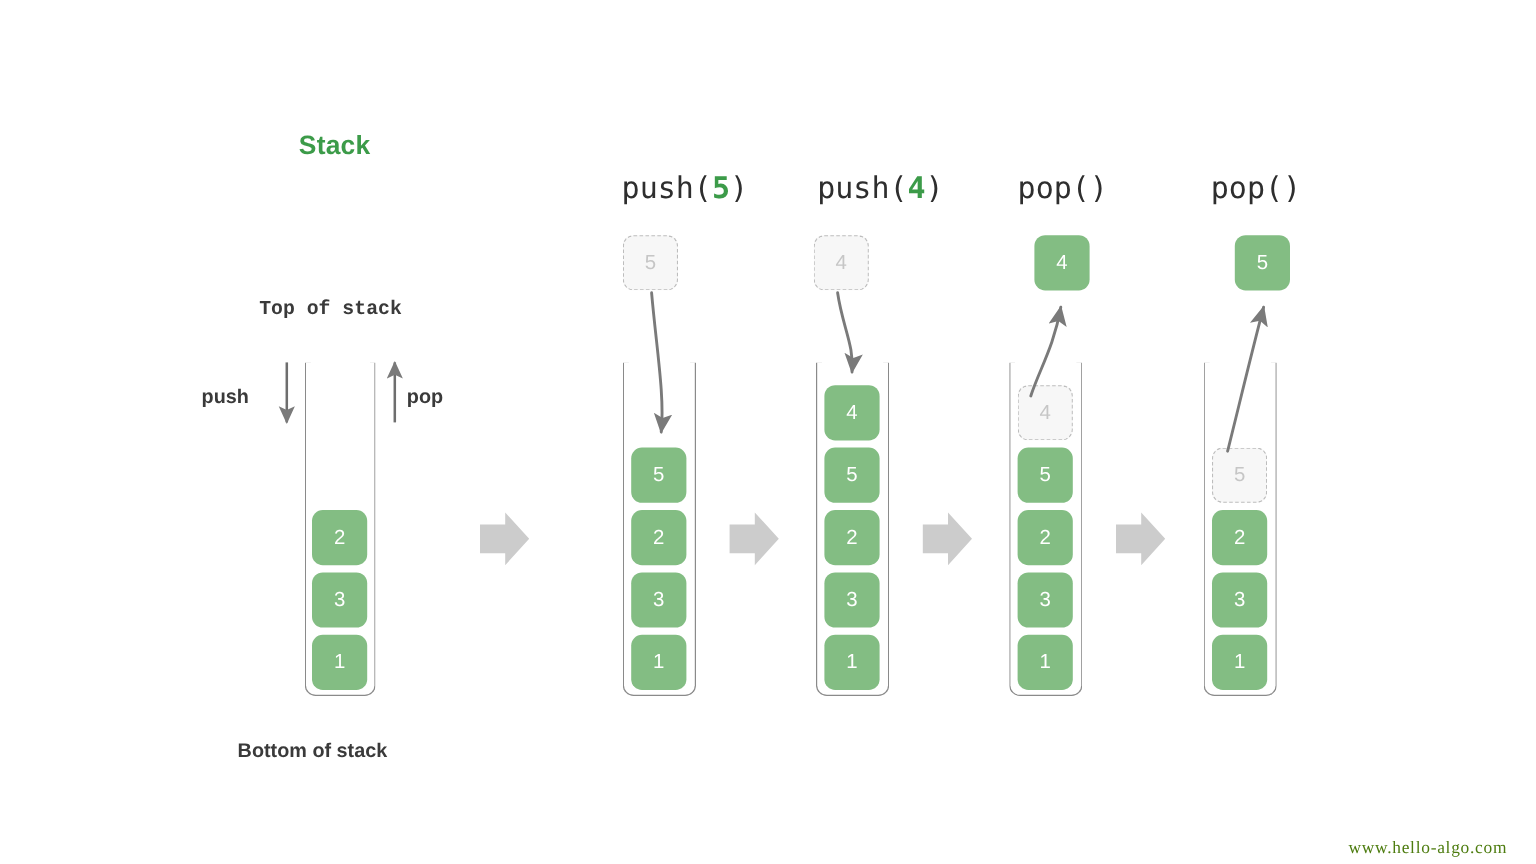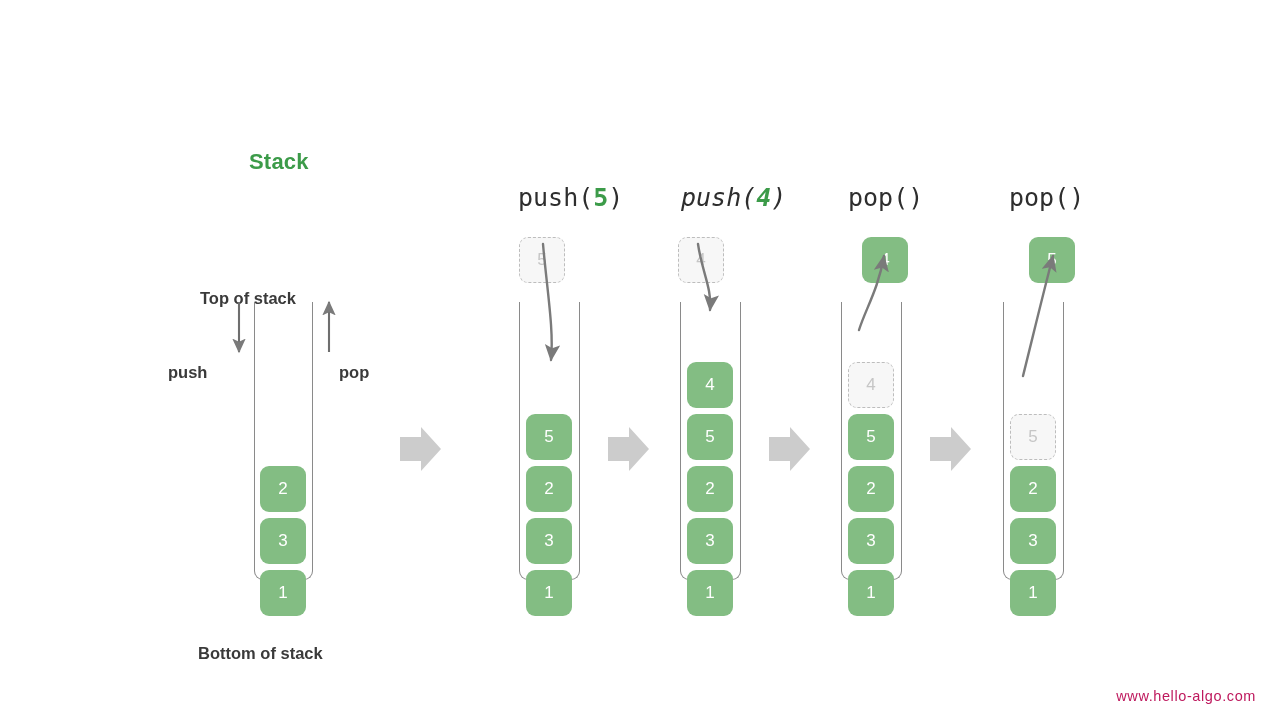--- a/index.html
+++ b/index.html
@@ -17,42 +17,42 @@
   }
 
   #canvas {
     position: absolute;
     left: 0; top: 0;
     width: 1280px;
     height: 720px;
   }
 
   
-  .abs { position: absolute; margin-top: 41px; }
+  .abs { position: absolute; }
 
   
   .diagram-title {
     left: 249px;
     top: 108px;
     font-size: 22px;
     font-weight: bold;
     color: #3c9b49;
     letter-spacing: 0.2px;
     white-space: nowrap;
   }
 
   
   .label-bold {
     font-size: 16.5px;
     font-weight: bold;
     color: #3a3a3a;
     white-space: nowrap;
   }
-  .label-top    { left: 200px; top: 248px; }
-  .label-bottom { left: 198px; top: 603px; }
+  .label-top    { left: 216px; top: 248px; font-family: Liberation Mono, monospace; }
+  .label-bottom { left: 198px; top: 617px; }
   .label-push   { left: 168px; top: 322px; text-align: center; }
   .label-pop    { left: 339px; top: 322px; }
 
   
   .op-caption {
     font-family: "DejaVu Sans Mono", "Liberation Mono", monospace;
     font-size: 25px;
     color: #2e2e2e;
     white-space: nowrap;
     top: 142px;
@@ -98,43 +98,43 @@
     left: 0; top: 0;
     width: 1280px;
     height: 720px;
     overflow: visible;
     pointer-events: none;
   }
 
   
   .watermark {
     right: 24px;
-    bottom: 16px;
-    font-family: Liberation Sans, sans-serif;
+    bottom: 4px;
+    font-family: Liberation Serif, serif;
     font-size: 14.5px;
-    color: #be185d;
+    color: #4d7c0f;
     letter-spacing: 0.6px;
     white-space: nowrap;
   }
 </style>
 </head>
 <body>
 
 <div id="canvas">
 
   <div class="abs diagram-title">Stack</div>
 
   <div class="abs label-bold label-top">Top of stack</div>
   <div class="abs label-bold label-bottom">Bottom of stack</div>
   <div class="abs label-bold label-push">push</div>
   <div class="abs label-bold label-pop">pop</div>
 
   <div class="abs op-caption" style="left:518px;"><span>push(</span><span class="arg">5</span><span>)</span></div>
 
-  <div class="abs op-caption" style="left:681px;font-style:italic;"><span>push(</span><span class="arg">4</span><span>)</span></div>
+  <div class="abs op-caption" style="left:681px;"><span>push(</span><span class="arg">4</span><span>)</span></div>
 
   <div class="abs op-caption" style="left:848px;"><span>pop(</span><span class="arg"></span><span>)</span></div>
 
   <div class="abs op-caption" style="left:1009px;"><span>pop(</span><span class="arg"></span><span>)</span></div>
 
   <div class="stack-frame" style="left:254px; top:302px; width:59px; height:278px;"></div>
   <div class="cell solid abs" style="left:260px; top:425px;">2</div>
   <div class="cell solid abs" style="left:260px; top:477px;">3</div>
   <div class="cell solid abs" style="left:260px; top:529px;">1</div>
 

